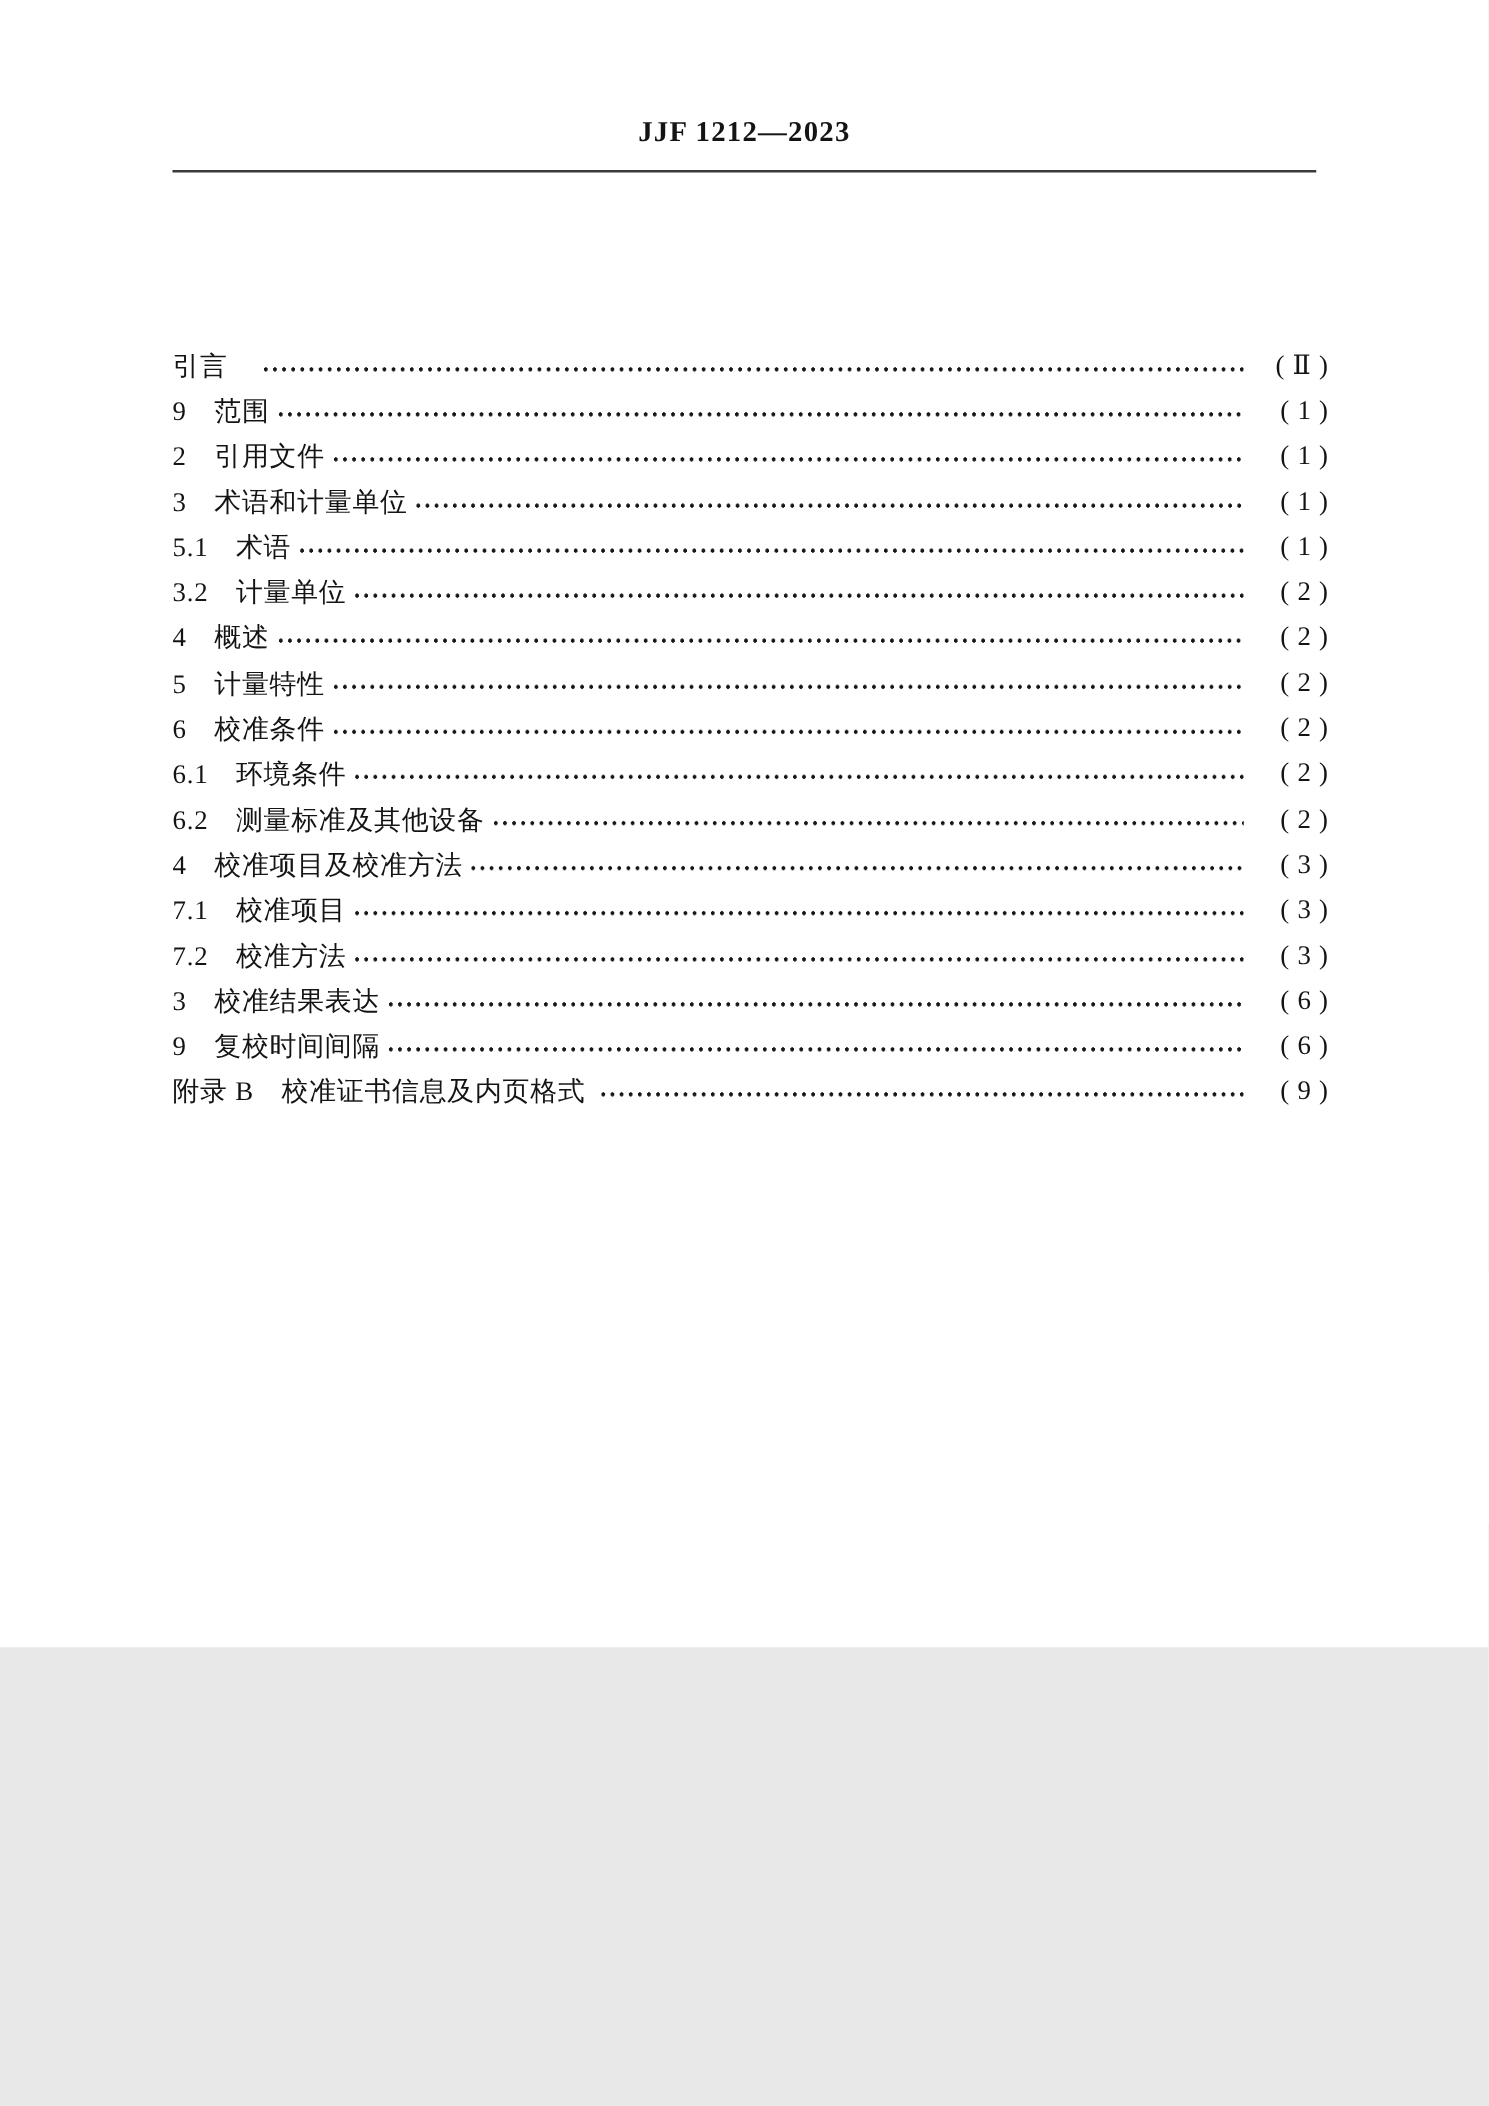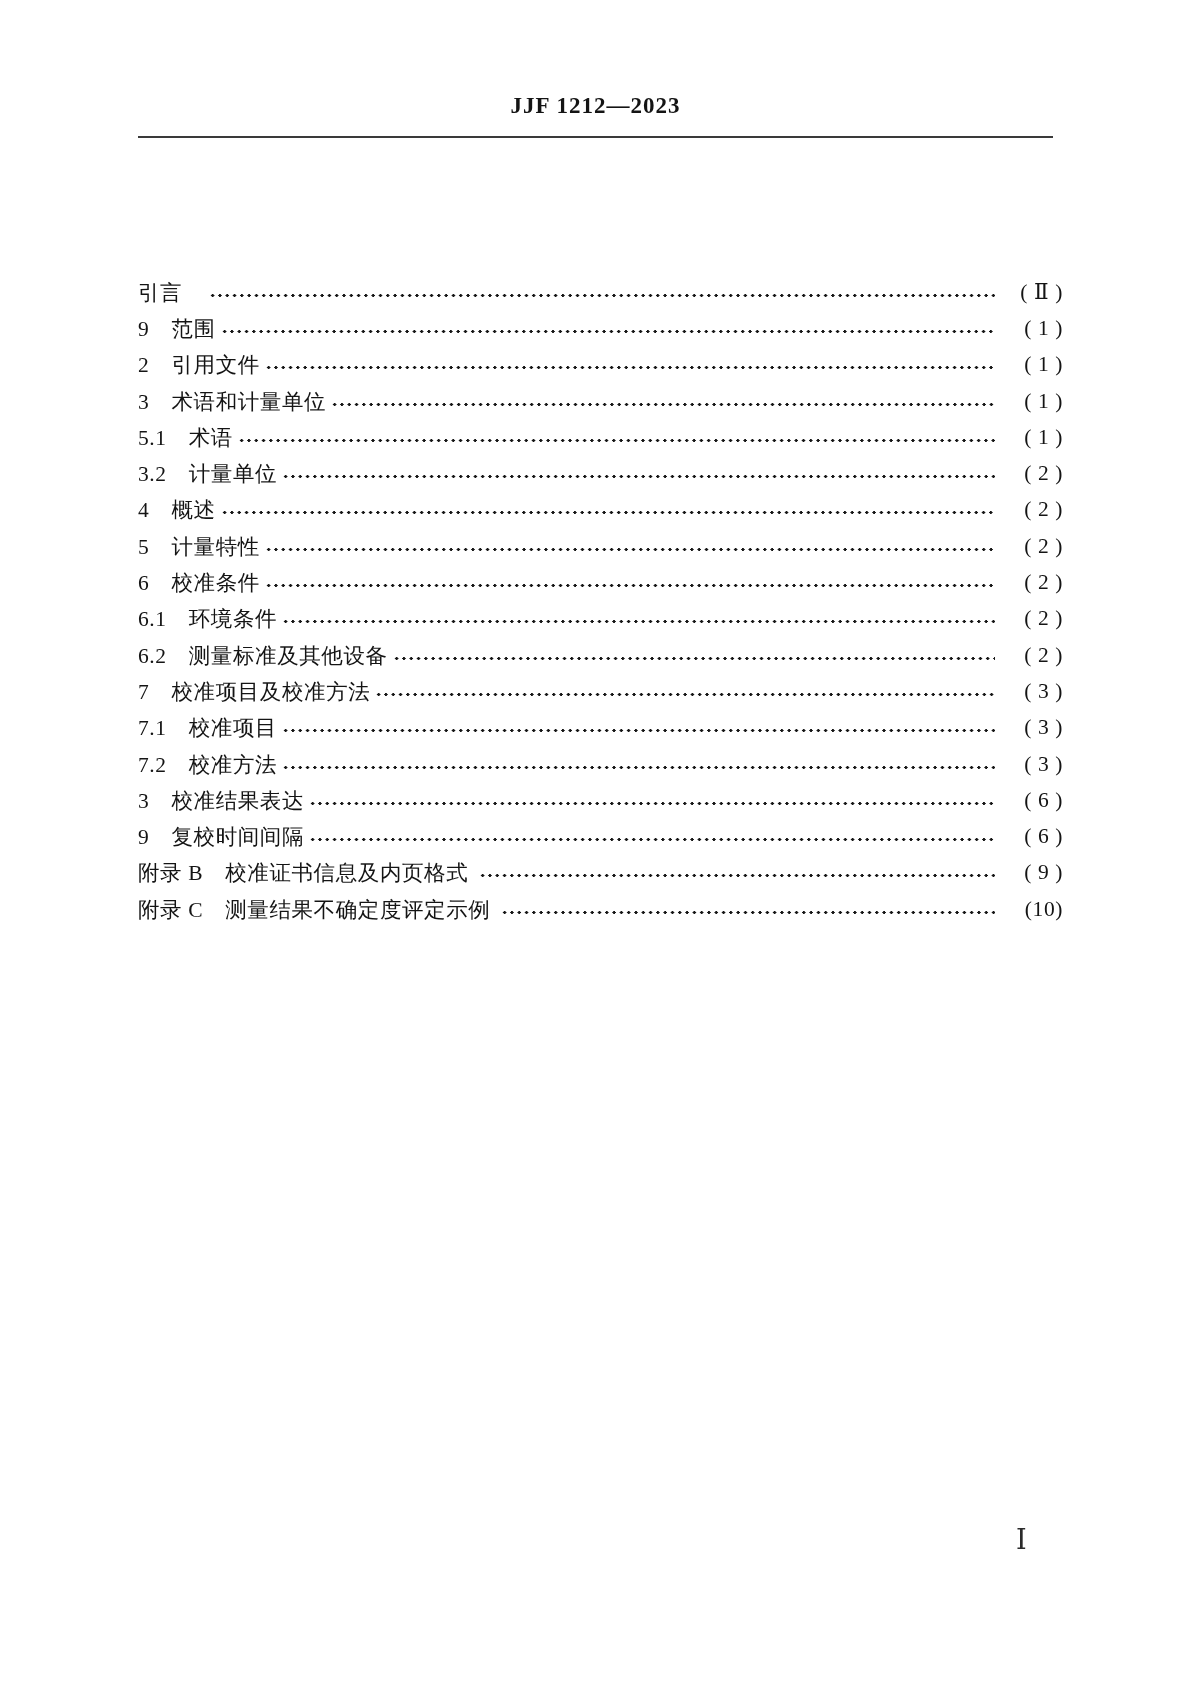--- a/index.html
+++ b/index.html
@@ -1,19 +1,19 @@
 <!DOCTYPE html>
 <html><head>
 <meta charset="utf-8">
 <style>
   html, body { margin: 0; padding: 0; background: #e8e8e8; }
   .page {
     position: relative;
     width: 1191px;
-    height: 1685px;
+    height: 1318px;
     margin: 0 auto;
     background: var(--background, #ffffff);
     color: var(--text, #141414);
     font-family: "Liberation Serif", "DejaVu Serif", serif;
     overflow: hidden;
   }
   .doc-header {
     position: absolute;
     top: 92px;
     left: 0;
@@ -157,21 +157,21 @@
       <span class="toc-page">( 2 )</span>
     </li>
 
     <li class="toc-row">
       <span class="toc-label">6.2　测量标准及其他设备</span>
       <span class="dot-leader"></span>
       <span class="toc-page">( 2 )</span>
     </li>
 
     <li class="toc-row">
-      <span class="toc-label">7　校准项目及校准方法</span>
+      <span class="toc-label">4　校准项目及校准方法</span>
       <span class="dot-leader"></span>
       <span class="toc-page">( 3 )</span>
     </li>
 
     <li class="toc-row">
       <span class="toc-label">7.1　校准项目</span>
       <span class="dot-leader"></span>
       <span class="toc-page">( 3 )</span>
     </li>
 
@@ -193,22 +193,17 @@
       <span class="toc-page">( 6 )</span>
     </li>
 
 
     <li class="toc-row">
       <span class="toc-label">附录 B　校准证书信息及内页格式 </span>
       <span class="dot-leader"></span>
       <span class="toc-page">( 9 )</span>
     </li>
 
-    <li class="toc-row">
-      <span class="toc-label">附录 C　测量结果不确定度评定示例 </span>
-      <span class="dot-leader"></span>
-      <span class="toc-page">(10)</span>
-    </li>
   </ol>
 
   <div class="footer-page-number">Ⅰ</div>
 
 </div>
 
 </body></html>

